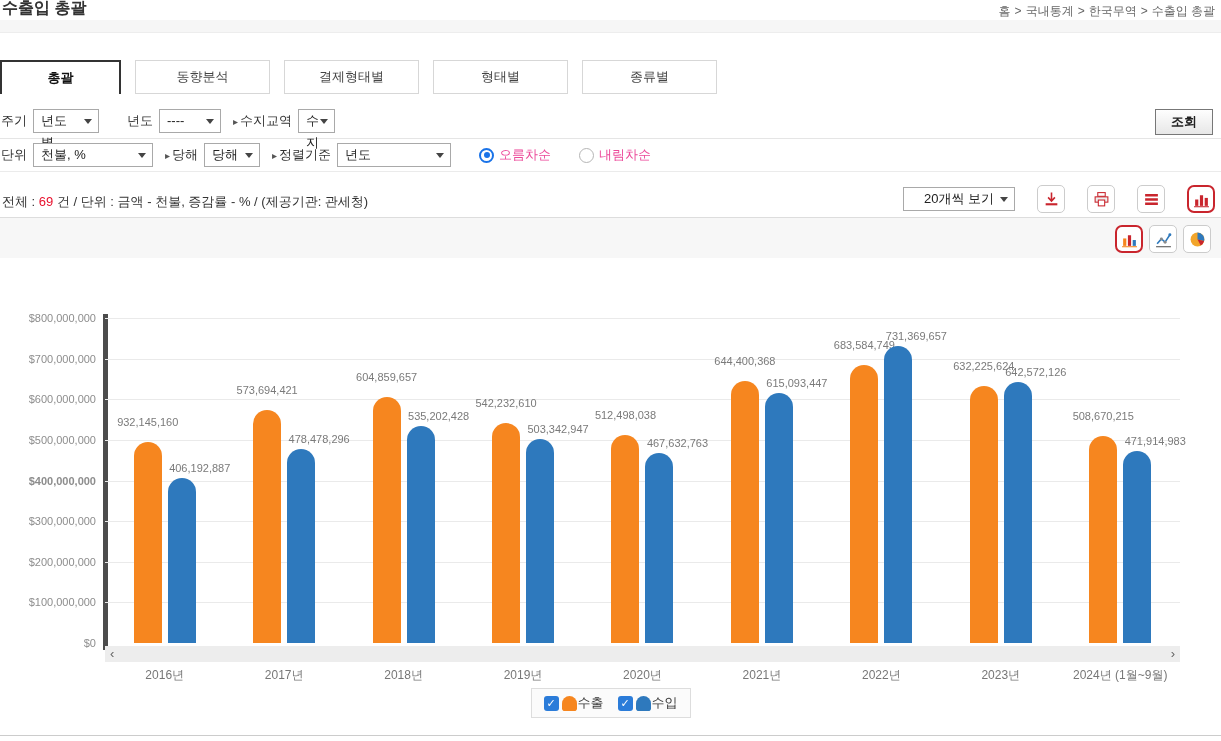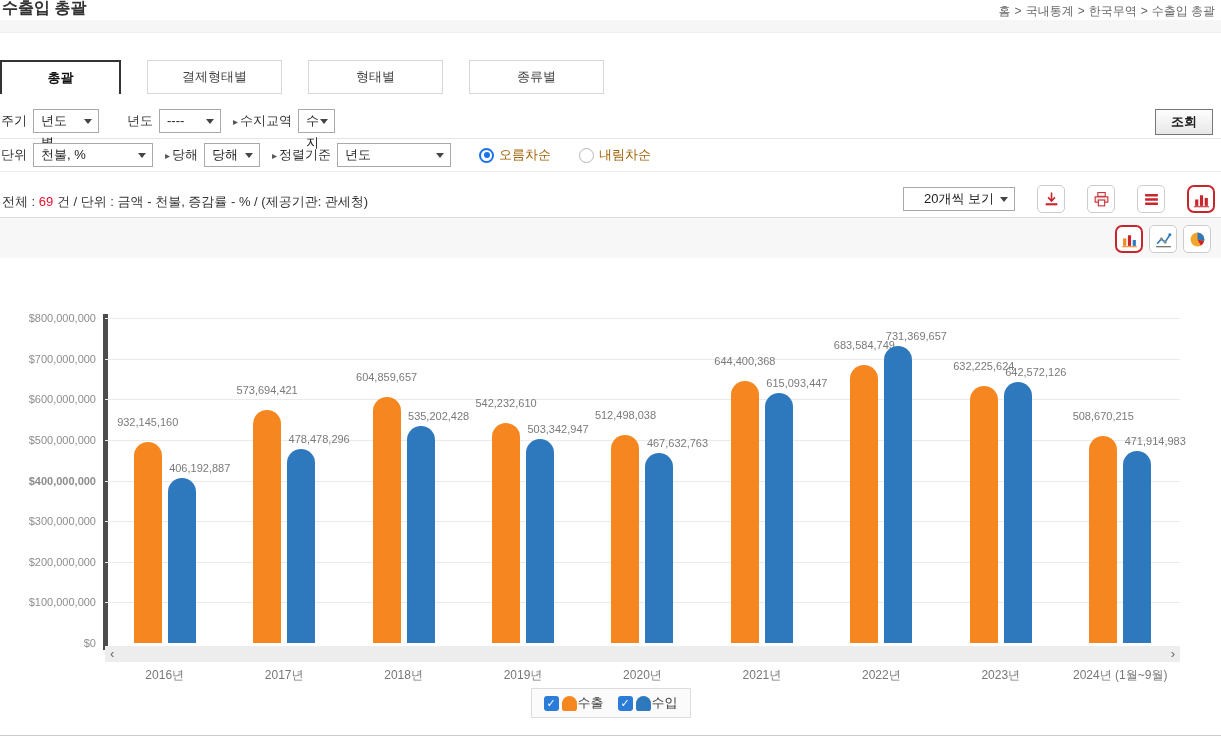--- a/index.html
+++ b/index.html
@@ -6,21 +6,21 @@
   body { width:1221px; height:741px; background:#fff; font-family:"Liberation Sans","DejaVu Sans",sans-serif; overflow:hidden; }
   .page { position:relative; width:1221px; height:741px; background:#fff; }
 
   
   .page-title { position:absolute; left:2px; top:-2px; font-size:16px; font-weight:bold; color:#333; }
   .breadcrumb { position:absolute; right:4px; top:3px; font-size:12px; color:#666; }
   .breadcrumb span { margin:0 2px; }
   .gray-strip { position:absolute; left:0; top:20px; width:100%; height:13px; background:#f6f6f6; border-bottom:1px solid #ededed; }
 
   
-  .tabs { position:absolute; left:0; top:60px; width:100%; height:34px; display:flex; gap:26px; }
+  .tabs { position:absolute; left:0; top:60px; width:100%; height:34px; display:flex; gap:14px; }
   .tab { width:121px; height:34px; line-height:32px; text-align:center; font-size:13px; color:#444;
          border:1px solid #d7d7d7; background:#fff; cursor:pointer; }
   .tab.wide { width:135px; }
   .tab.active { border:2px solid #333; border-bottom:none; font-weight:bold; color:#111; }
 
   
   .frow { position:absolute; left:0; width:100%; display:flex; align-items:center; font-size:13px; color:#333; }
   .frow1 { top:104px; height:35px; border-bottom:1px solid #e5e5e5; }
   .frow2 { top:139px; height:33px; border-bottom:1px solid #ebebeb; }
   .flabel { margin:0 6px 0 14px; }
@@ -29,21 +29,21 @@
   .sel { position:relative; height:24px; line-height:22px; border:1px solid #a9a9a9; background:#fff;
          padding:0 20px 0 7px; font-size:13px; color:#222; cursor:pointer; }
   .sel .chev { position:absolute; right:6px; top:9px; width:0; height:0;
                border-left:4px solid transparent; border-right:4px solid transparent; border-top:5px solid #444; }
   .btn-search { position:absolute; right:8px; top:5px; padding:3px 15px; font-size:13px; font-weight:bold; color:#222;
                 border:1px solid #777; background:linear-gradient(#fefefe,#e7e7e7); cursor:pointer; }
   .radio-wrap { display:flex; align-items:center; margin-left:28px; cursor:pointer; }
   .radio { width:15px; height:15px; border-radius:50%; border:1px solid #b5b5b5; background:#fff; margin-right:5px; position:relative; }
   .radio.on { border:2px solid #1a73e8; }
   .radio.on::after { content:""; position:absolute; left:2.5px; top:2.5px; width:6px; height:6px; border-radius:50%; background:#1a73e8; }
-  .radio-label { color:#a16207; }
+  .radio-label { color:#ec4899; }
 
   
   .status-row { position:absolute; left:0; top:183px; width:100%; height:34px; font-size:13px; color:#333; }
   .status-text { position:absolute; left:2px; top:10px; }
   .count-red { color:#e8112d; }
   .status-right { position:absolute; right:6px; top:2px; display:flex; align-items:center; gap:22px;text-align:right; }
   .icon-btn { width:28px; height:28px; border:1px solid #ccc; border-radius:5px; background:#fff;
               display:flex; align-items:center; justify-content:center; cursor:pointer; }
   .icon-btn.active { border:2px solid #c9252d; border-radius:7px; }
 
@@ -82,20 +82,21 @@
 <body>
 
 <div class="page">
 
   <div class="page-title">수출입 총괄</div>
   <div class="breadcrumb" id="breadcrumb"><span>홈</span><span>&gt;</span><span>국내통계</span><span>&gt;</span><span>한국무역</span><span>&gt;</span><span>수출입 총괄</span></div>
   <div class="gray-strip"></div>
 
   <div class="tabs" id="tabs">
       <div class="tab active">총괄</div>
+      <div class="tab wide">동향분석</div>
       <div class="tab wide">결제형태별</div>
       <div class="tab wide">형태별</div>
       <div class="tab wide">종류별</div>
     </div>
 
   <div class="frow frow1">
     <span class="flabel first">주기</span>
     <div class="sel" style="width:66px">
       <span>년도별</span><span class="chev"></span>
     </div>

